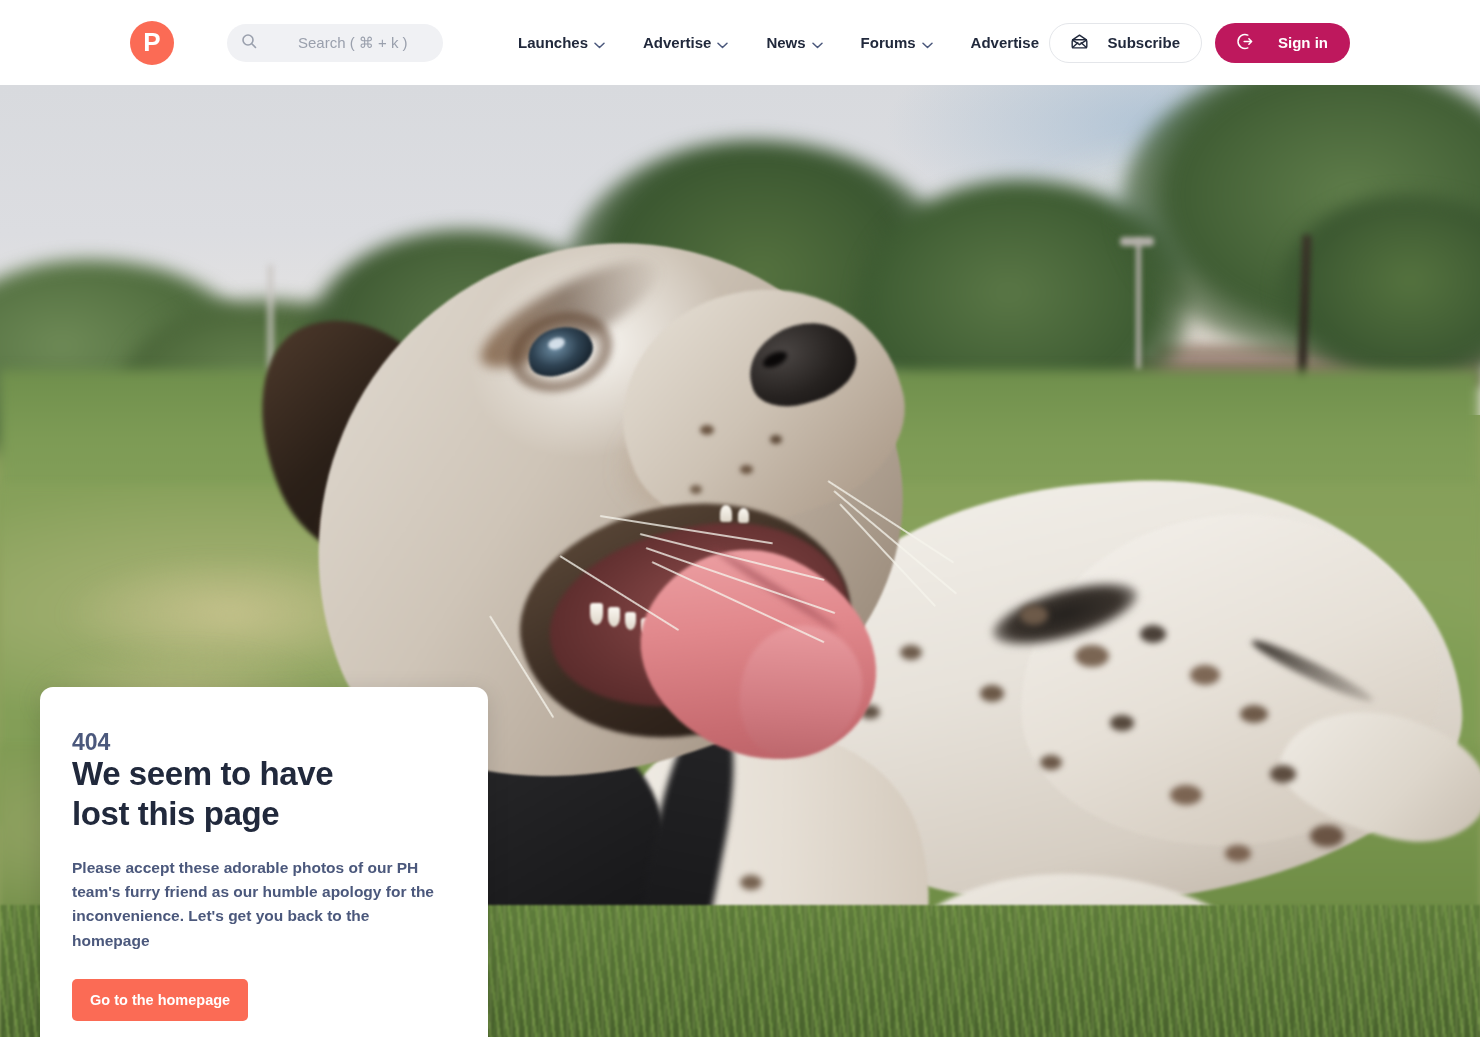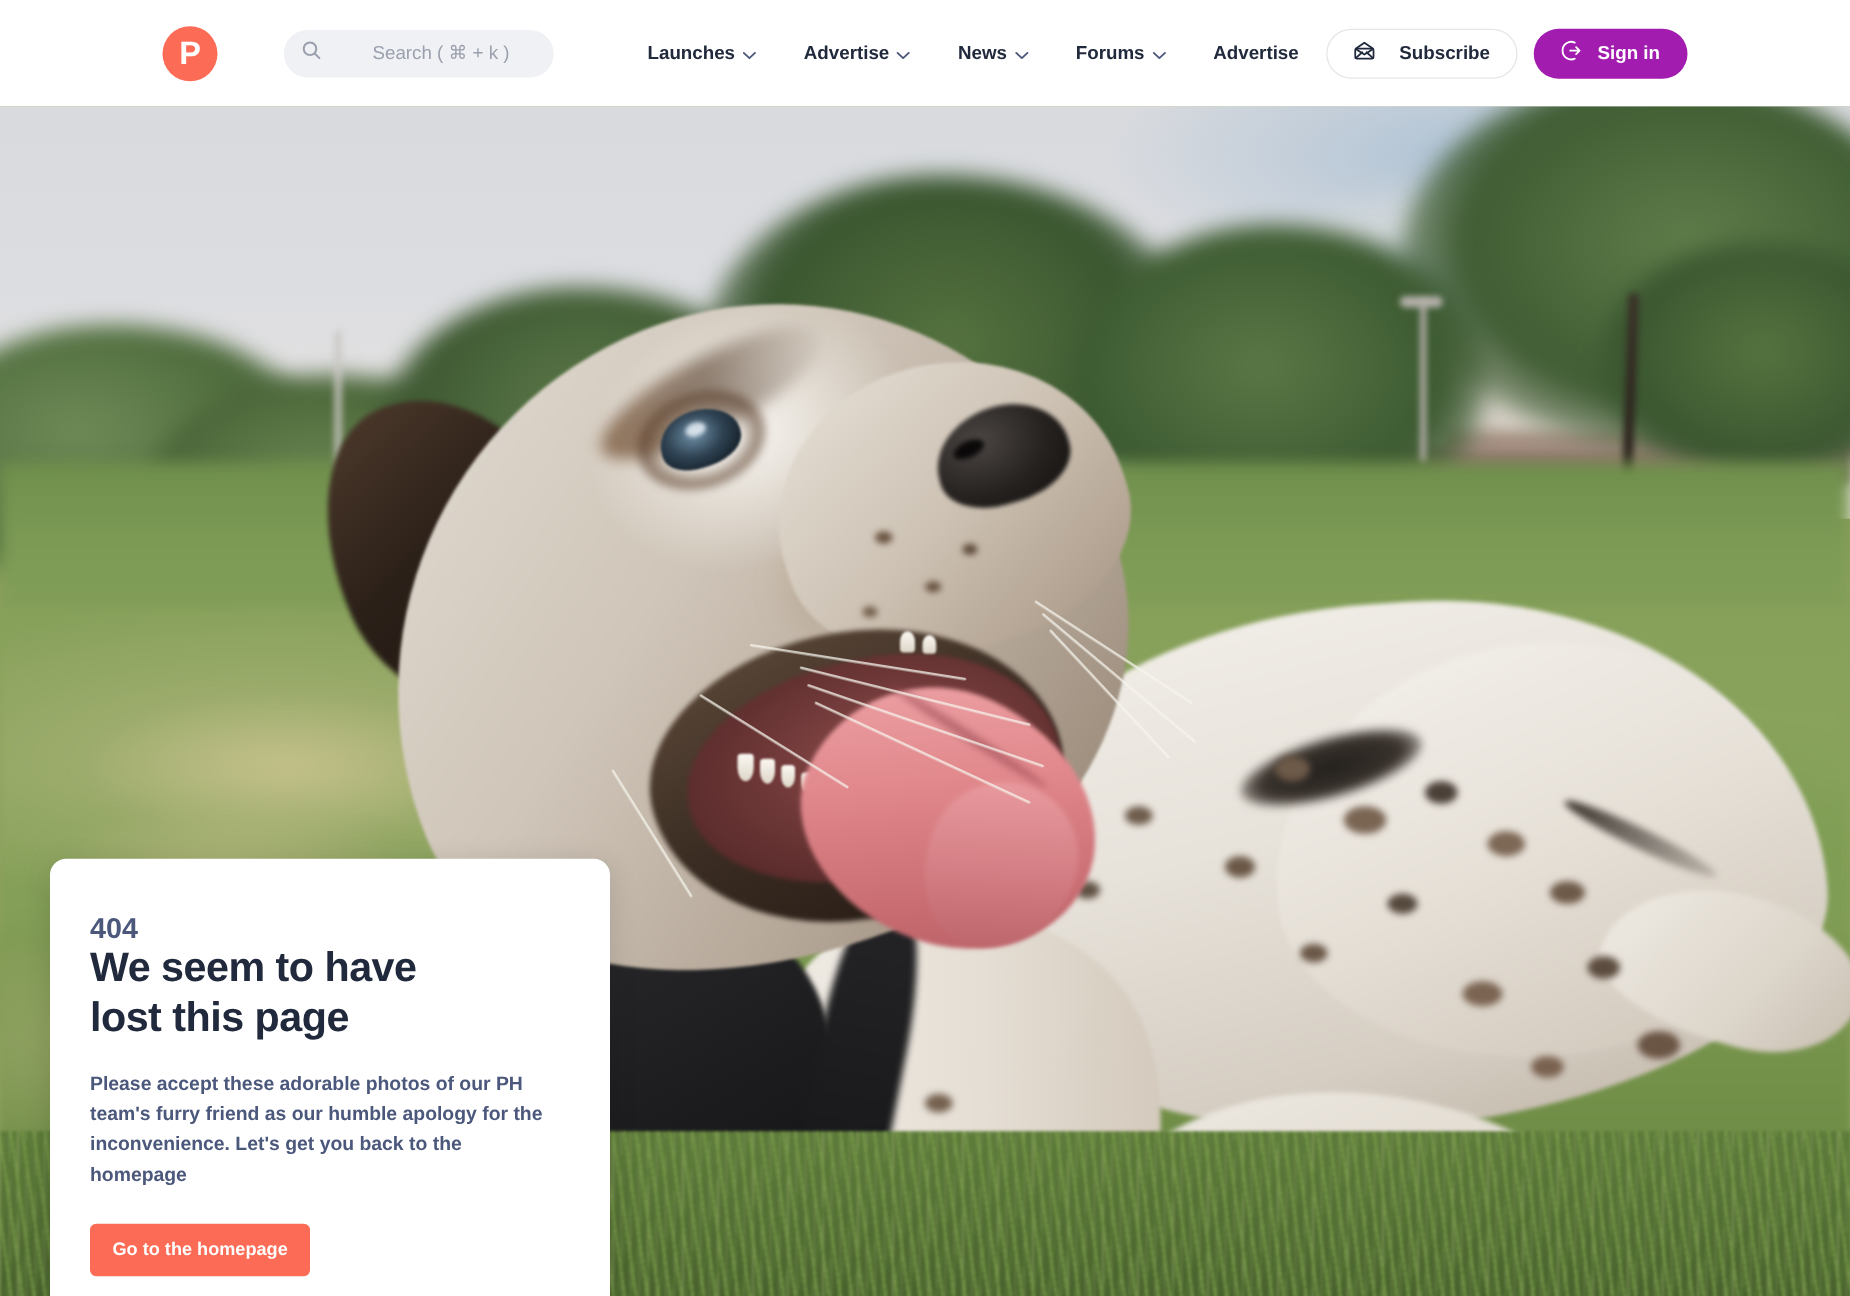--- a/index.html
+++ b/index.html
@@ -116,27 +116,27 @@
     gap: 19px;
     padding: 0 21px;
     cursor: pointer;
     white-space: nowrap;
   }
 
   .btn-signin {
     height: 40px;
     border-radius: 20px;
     border: none;
-    background: #a21caf;
+    background: #be185d;
     color: #ffffff;
     font-size: 15px;
     font-weight: bold;
     display: flex;
     align-items: center;
-    gap: 12px;
+    gap: 24px;
     padding: 0 22px;
     cursor: pointer;
     white-space: nowrap;
   }
 
   
   .hero {
     position: absolute;
     top: 85px;
     left: 0;

